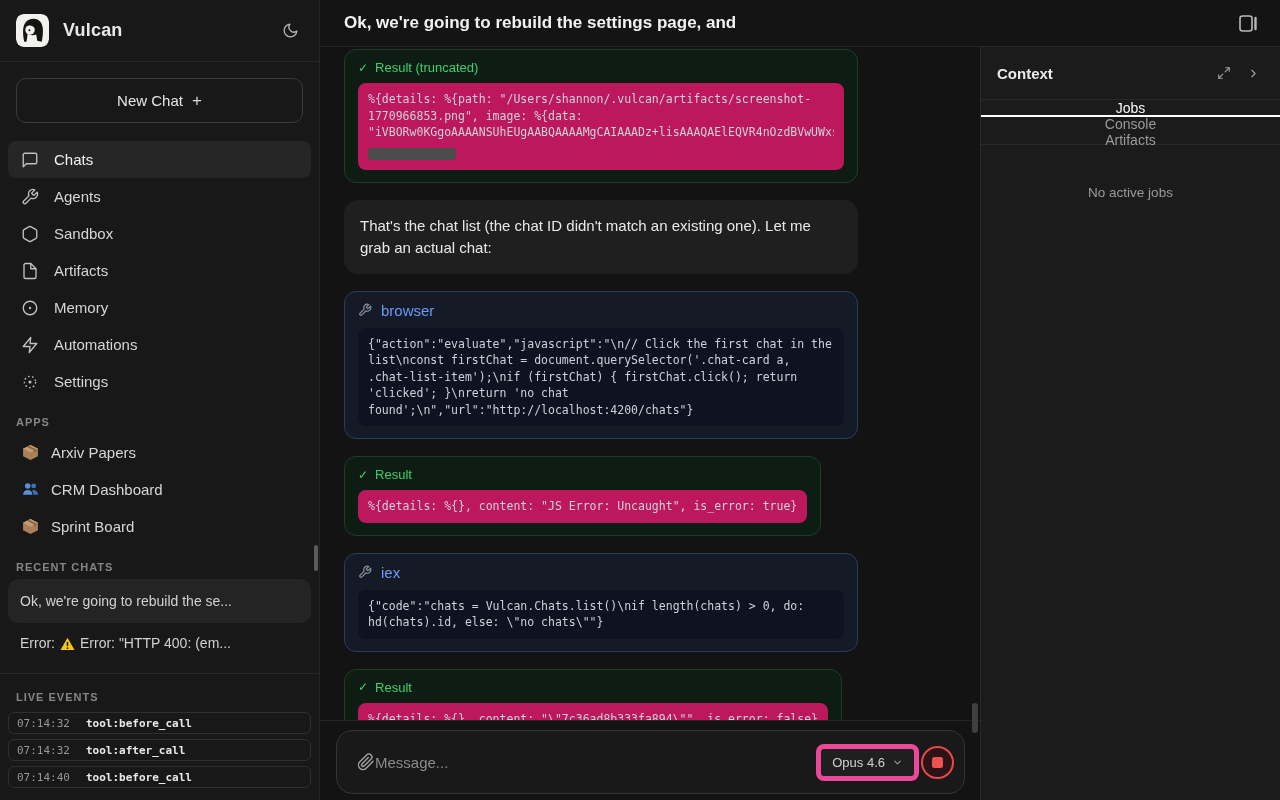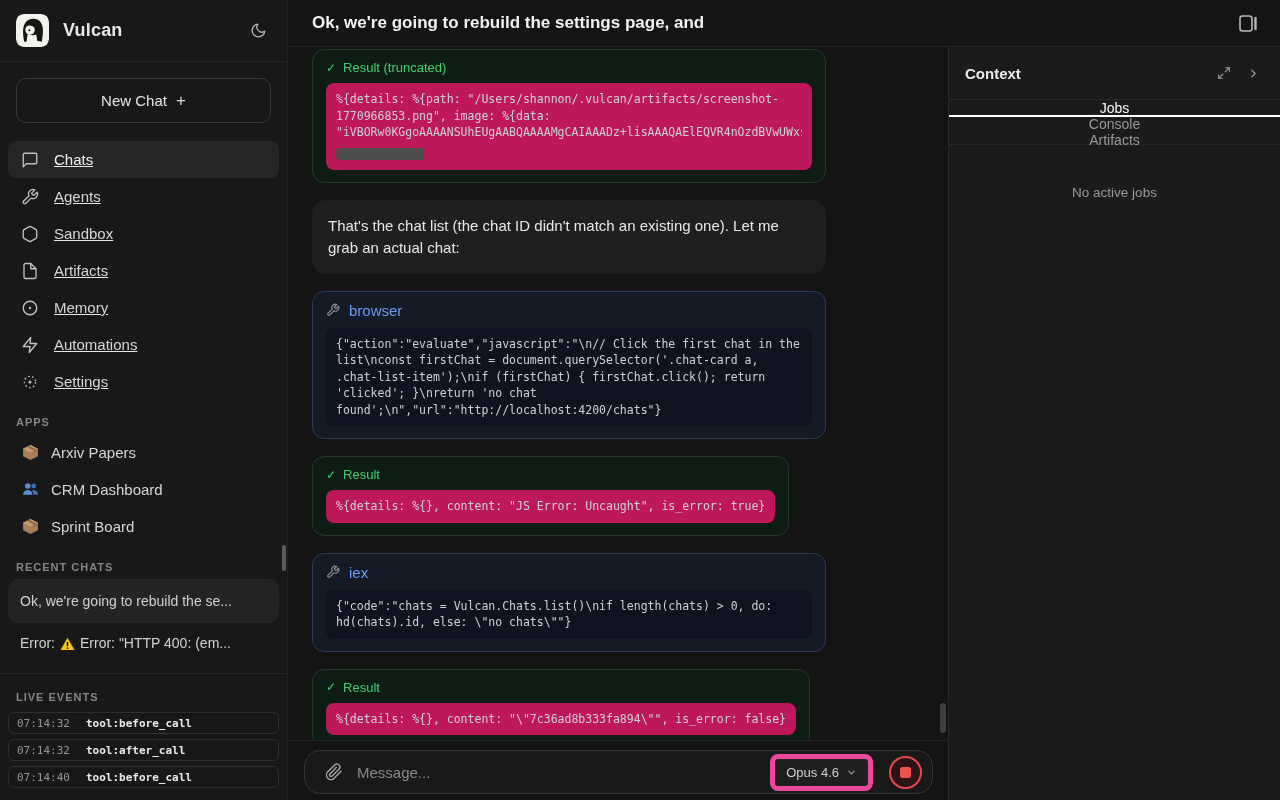--- a/index.html
+++ b/index.html
@@ -2,34 +2,34 @@
 <html><head>
 <meta charset="utf-8">
 <style>
   * { margin:0; padding:0; box-sizing:border-box; }
   html,body { width:1280px; height:800px; overflow:hidden; background:#0f0f0f;
     font-family:"Liberation Sans", sans-serif; color:#e8e8e8; }
   body { display:flex; }
   svg { display:block; }
 
   
-  .sidebar { position:relative; width:288px; height:800px; background:#181818;
+  .sidebar { position:relative; width:320px; height:800px; background:#181818;
     border-right:1px solid #242424; flex-shrink:0; display:flex; flex-direction:column; }
   .logo-row { height:62px; display:flex; align-items:center; padding:0 16px;
     border-bottom:1px solid #262626; }
   .logo-box { width:33px; height:33px; border-radius:8px; overflow:hidden; flex-shrink:0; }
   .app-name { font-size:18px; font-weight:700; margin-left:14px; flex:1; letter-spacing:.2px; }
   .theme-btn { color:#b8b8b8; padding:4px; cursor:pointer; }
 
   .new-chat { margin:16px 16px 0 16px; height:45px; border:1px solid #3a3a3a; border-radius:10px;
     display:flex; align-items:center; justify-content:center; gap:9px; font-size:15px; color:#e6e6e6;
     cursor:pointer; background:transparent; }
   .new-chat .plus { font-size:17px; color:#d8d8d8; }
 
-  .nav { margin-top:18px;text-decoration:underline; }
+  .nav { margin-top:18px; }
   .nav-item { height:37px; margin:0 8px; padding:0 13px; border-radius:8px;
     display:flex; align-items:center; gap:15px; font-size:15px; color:#d6d6d6; cursor:pointer; }
   .nav-item.active { background:#262626; color:#f0f0f0; }
   .nav-icon { width:18px; display:flex; justify-content:center; color:#c0c0c0; }
 
   .section-label { margin:16px 16px 6px 16px; font-size:11px; font-weight:700;
     letter-spacing:1px; color:#858585; }
   .app-item { height:37px; margin:0 8px; padding:0 13px; border-radius:8px;
     display:flex; align-items:center; gap:12px; font-size:15px; color:#d6d6d6; cursor:pointer; }
 
@@ -86,22 +86,22 @@
     color:#ccd2d9; white-space:pre-wrap; overflow-wrap:break-word; }
   .code-clip { white-space:nowrap; overflow:hidden; }
   .hscroll-thumb { width:88px; height:12px; border-radius:3px; background:#4c4c4c;
     margin-top:7px; margin-bottom:2px; cursor:pointer; }
 
   .chat-scrollthumb { position:absolute; right:2px; top:656px; width:6px; height:30px;
     background:#3f3f3f; border-radius:3px; }
 
   
   .composer-wrap { flex-shrink:0; border-top:1px solid #242424; padding:9px 15px 6px 16px; }
-  .composer { height:44px; border:1px solid #343434; background:#191919; border-radius:16px;
-    display:flex; align-items:center; padding:0 10px 0 20px; gap:14px; }
+  .composer { height:64px; border:1px solid #343434; background:#191919; border-radius:16px;
+    display:flex; align-items:center; padding:0 10px 0 20px; }
   .clip-btn { color:#a8a8a8; cursor:pointer; }
   .composer input { flex:1; background:transparent; border:none; outline:none; color:#e8e8e8;
     font-size:15px; font-family:"Liberation Sans", sans-serif; }
   .composer input::placeholder { color:#8a8a8a; }
   .model-chip { display:flex; align-items:center; gap:7px; border:5px solid #ec4899; background:#1f1f1f;
     border-radius:8px; padding:6px 11px; font-size:13px; color:#d0d0d0; cursor:pointer; white-space:nowrap; }
   .model-chip .chev { color:#9a9a9a; }
   .stop-btn { width:33px; height:33px; border-radius:50%; border:2px solid #e5484d; background:#2b1316;
     display:flex; align-items:center; justify-content:center; cursor:pointer; margin-left:2px; }
   .stop-sq { width:11px; height:11px; border-radius:2.5px; background:#ef5350; }

